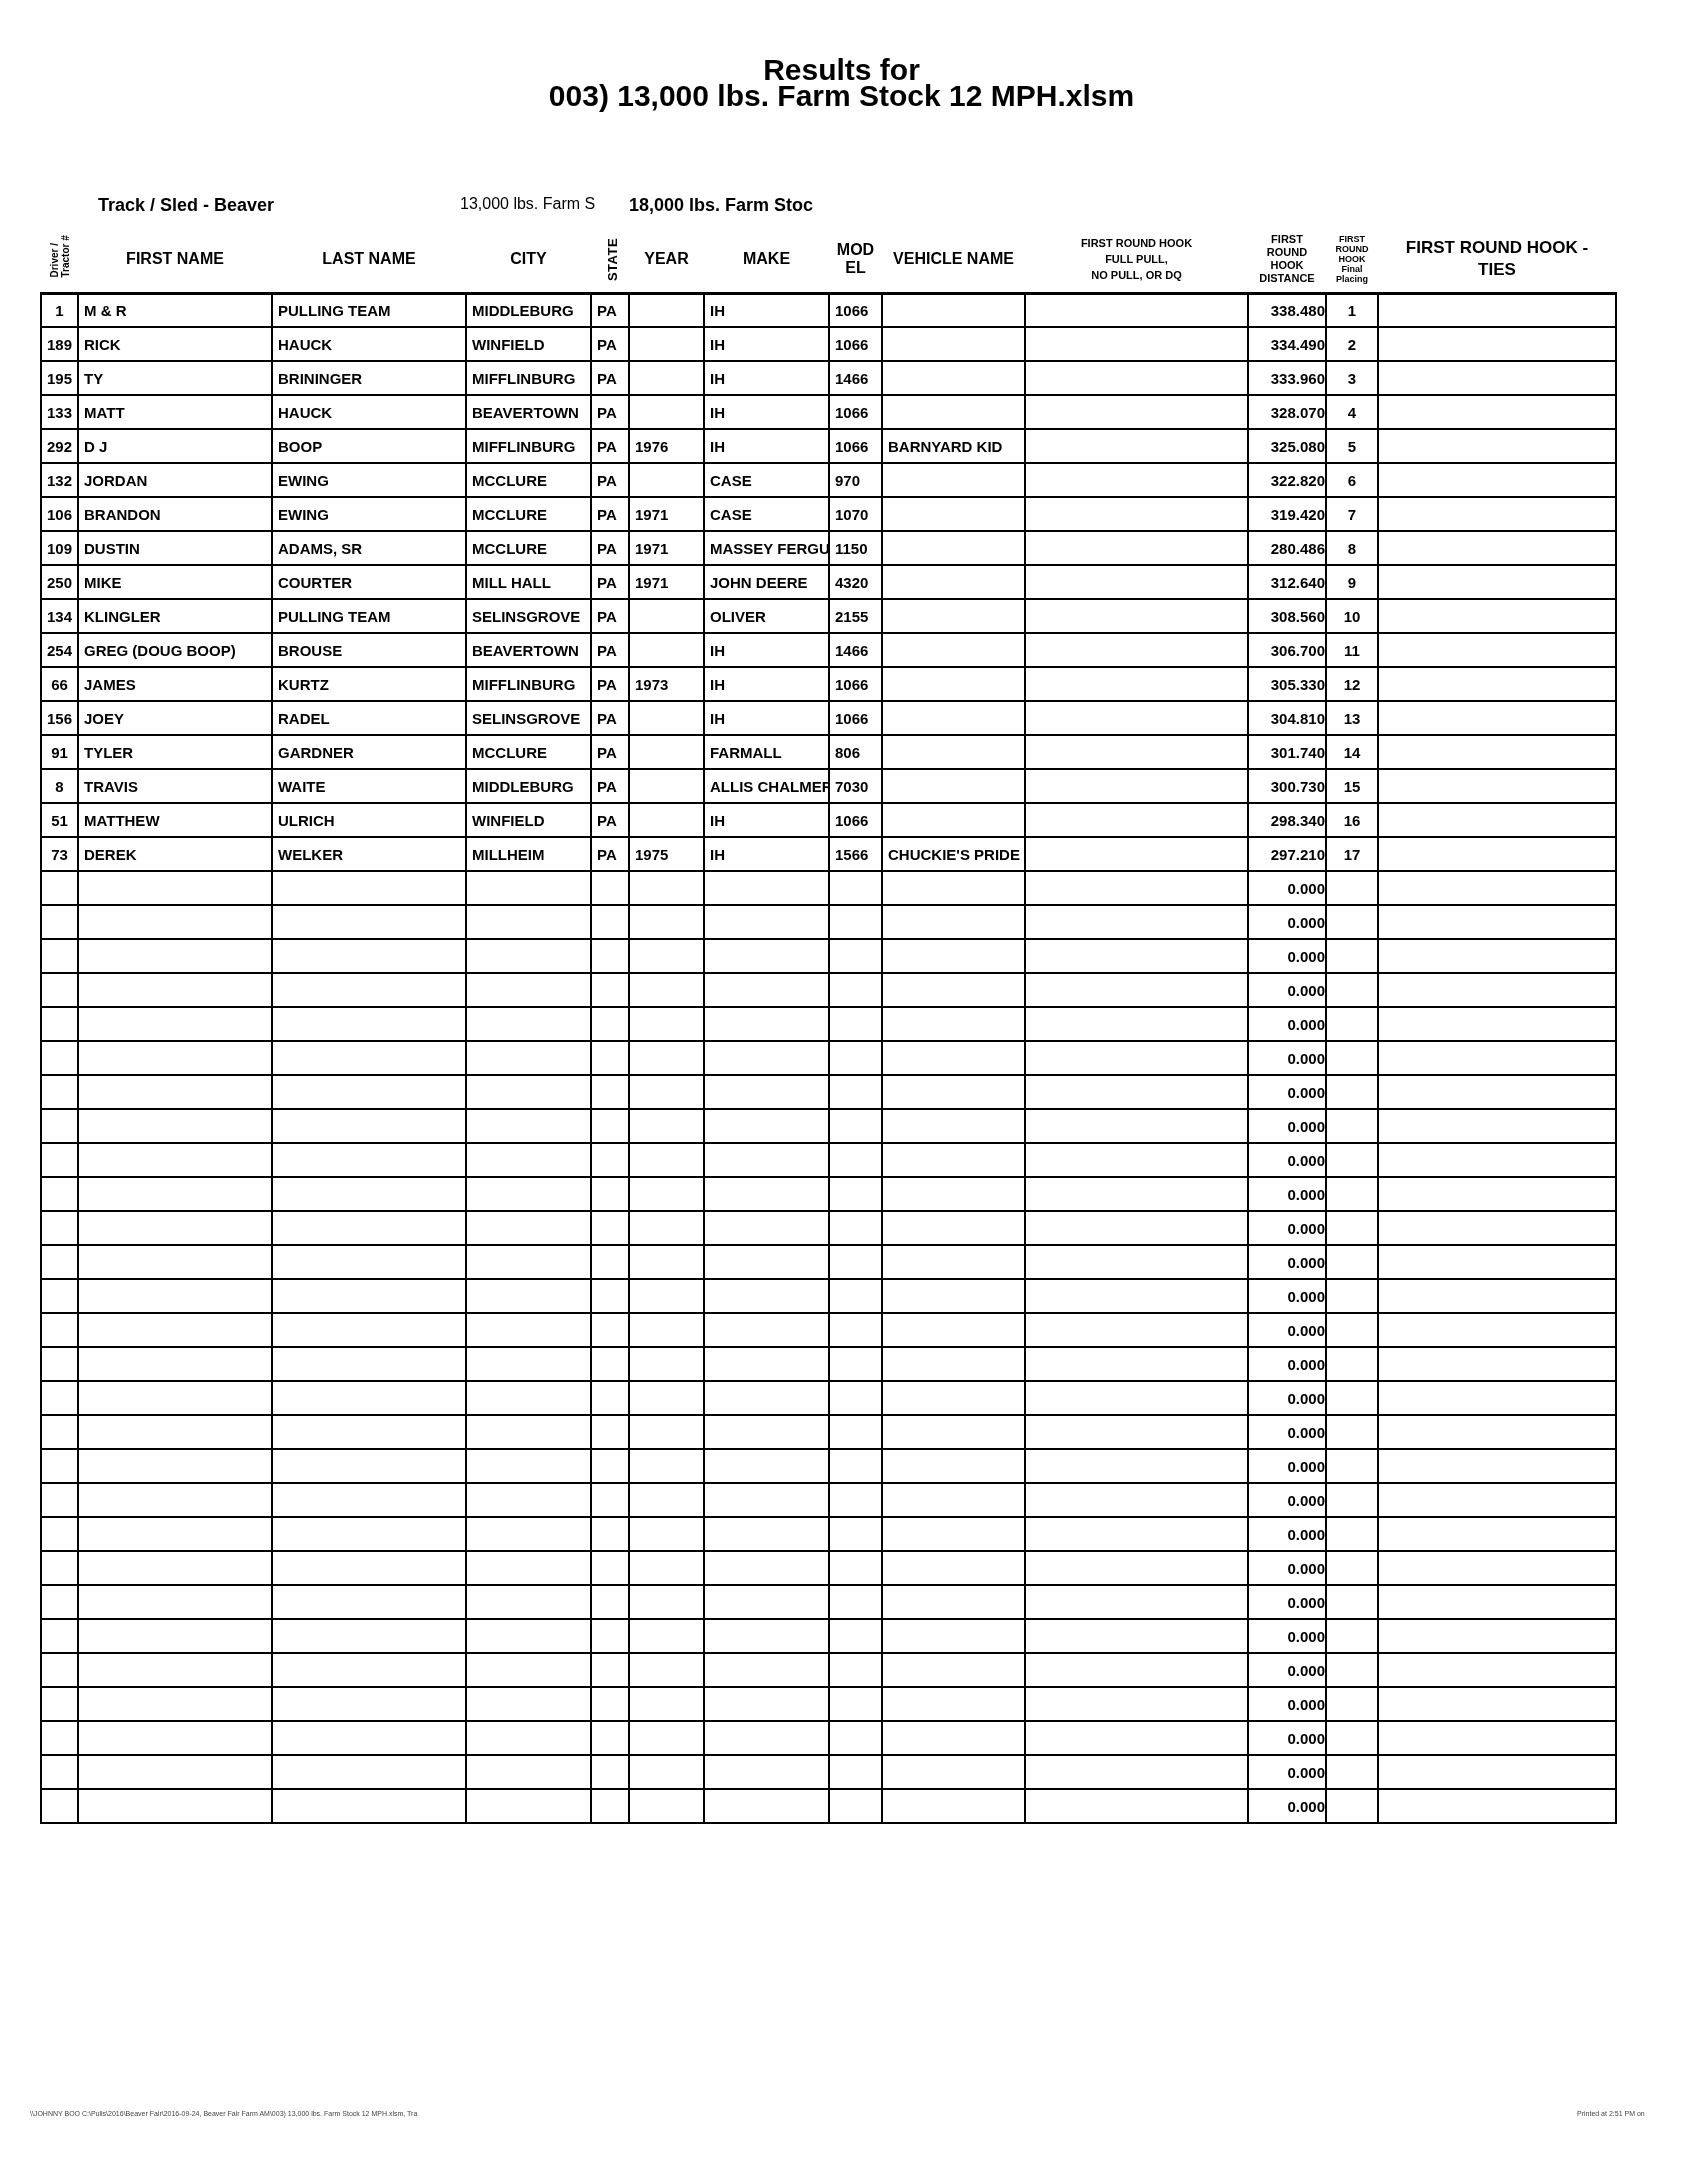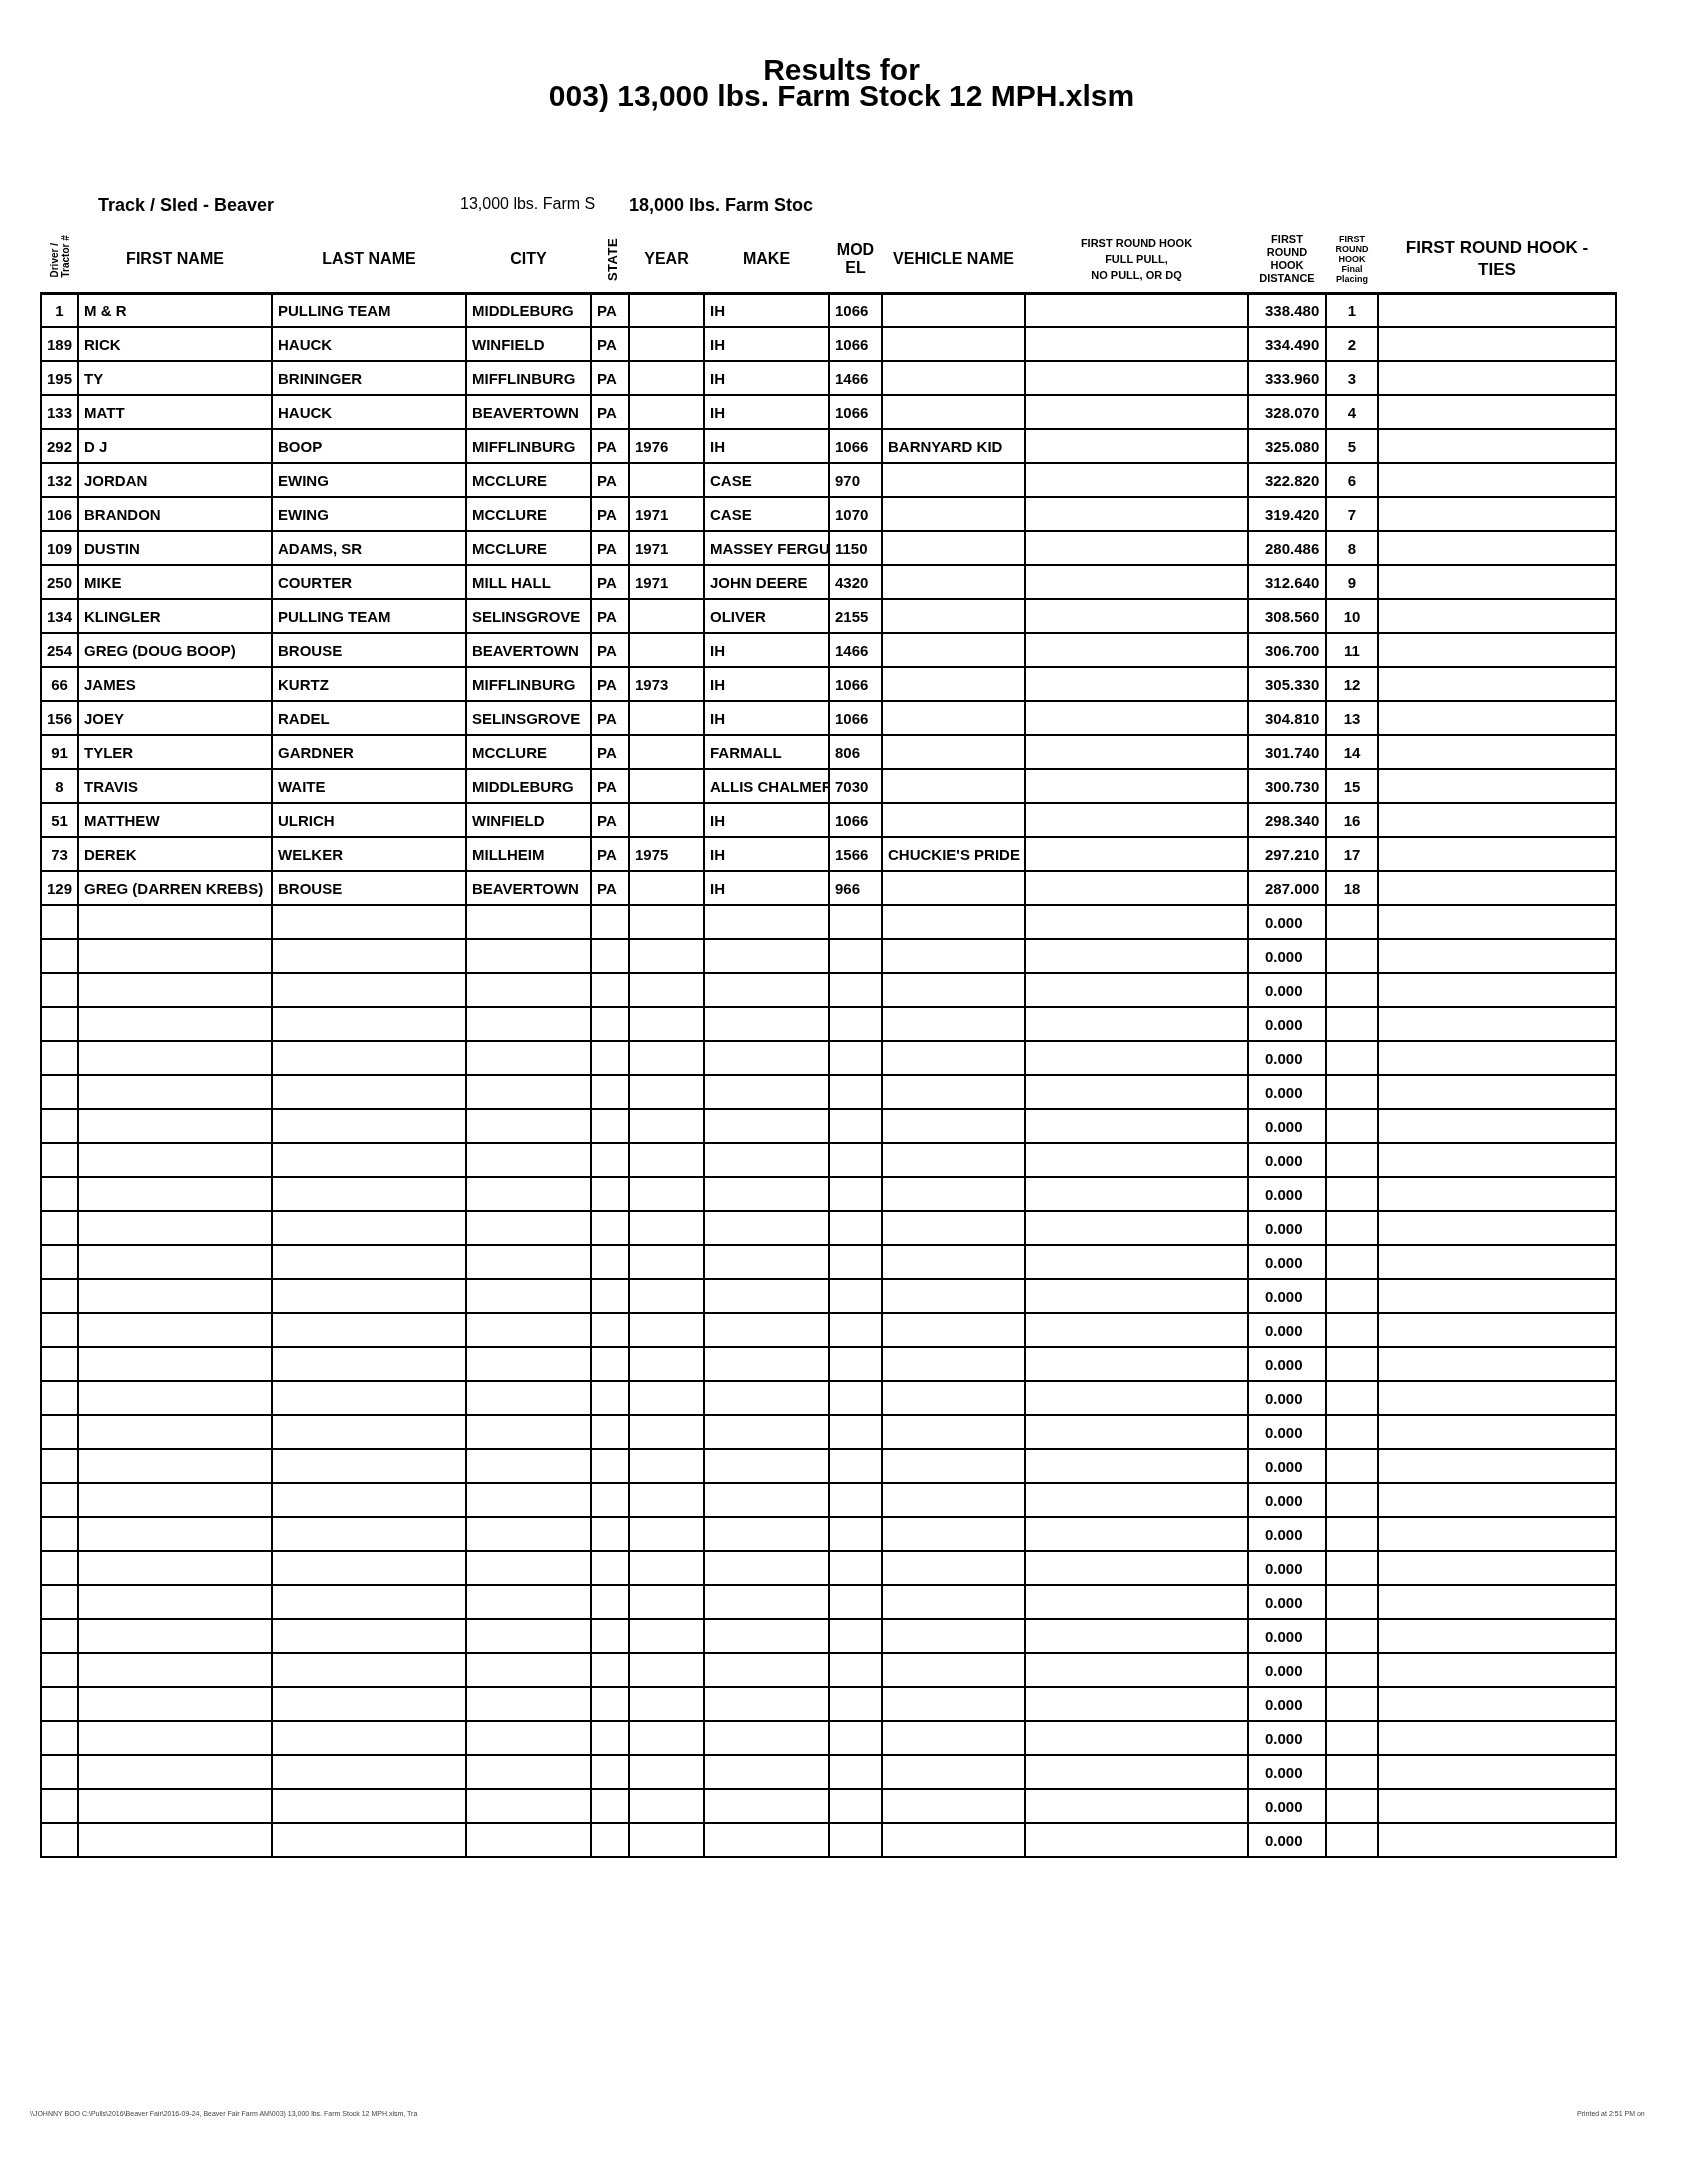--- a/index.html
+++ b/index.html
@@ -49,21 +49,21 @@
   thead th.h-dist   div { font-size:11px; line-height:13px; }
   thead th.h-place  div { font-size:9px;  line-height:10px; }
   thead th.h-ties { font-size:17px; line-height:22px; padding:0 22px; }
   tbody td {
     border:2px solid #000; height:34px;
     font-size:15px; font-weight:bold;
     white-space:nowrap; overflow:hidden;
     padding:0 5px; vertical-align:middle; text-align:left;
   }
   tbody td.a-center { text-align:center; padding:0 2px; }
-  tbody td.a-right  { text-align:left;  padding:0 16px; }
+  tbody td.a-right  { text-align:right;  padding:0 0; }
   .footer-left {
     position:absolute; left:30px; top:2110px;
     font-size:7px; color:#444; white-space:nowrap;
   }
   .footer-right {
     position:absolute; left:1577px; top:2110px;
     font-size:7px; color:#444; white-space:nowrap;
   }
 </style>
 </head>
@@ -384,35 +384,20 @@
         <td>1975</td>
         <td>IH</td>
         <td>1566</td>
         <td>CHUCKIE'S PRIDE</td>
         <td></td>
         <td class="a-right">297.210</td>
         <td class="a-center">17</td>
         <td></td>
       </tr>
       <tr>
-        <td class="a-center">129</td>
-        <td>GREG (DARREN KREBS)</td>
-        <td>BROUSE</td>
-        <td>BEAVERTOWN</td>
-        <td>PA</td>
-        <td></td>
-        <td>IH</td>
-        <td>966</td>
-        <td></td>
-        <td></td>
-        <td class="a-right">287.000</td>
-        <td class="a-center">18</td>
-        <td></td>
-      </tr>
-      <tr>
         <td class="a-center"></td>
         <td></td>
         <td></td>
         <td></td>
         <td></td>
         <td></td>
         <td></td>
         <td></td>
         <td></td>
         <td></td>

